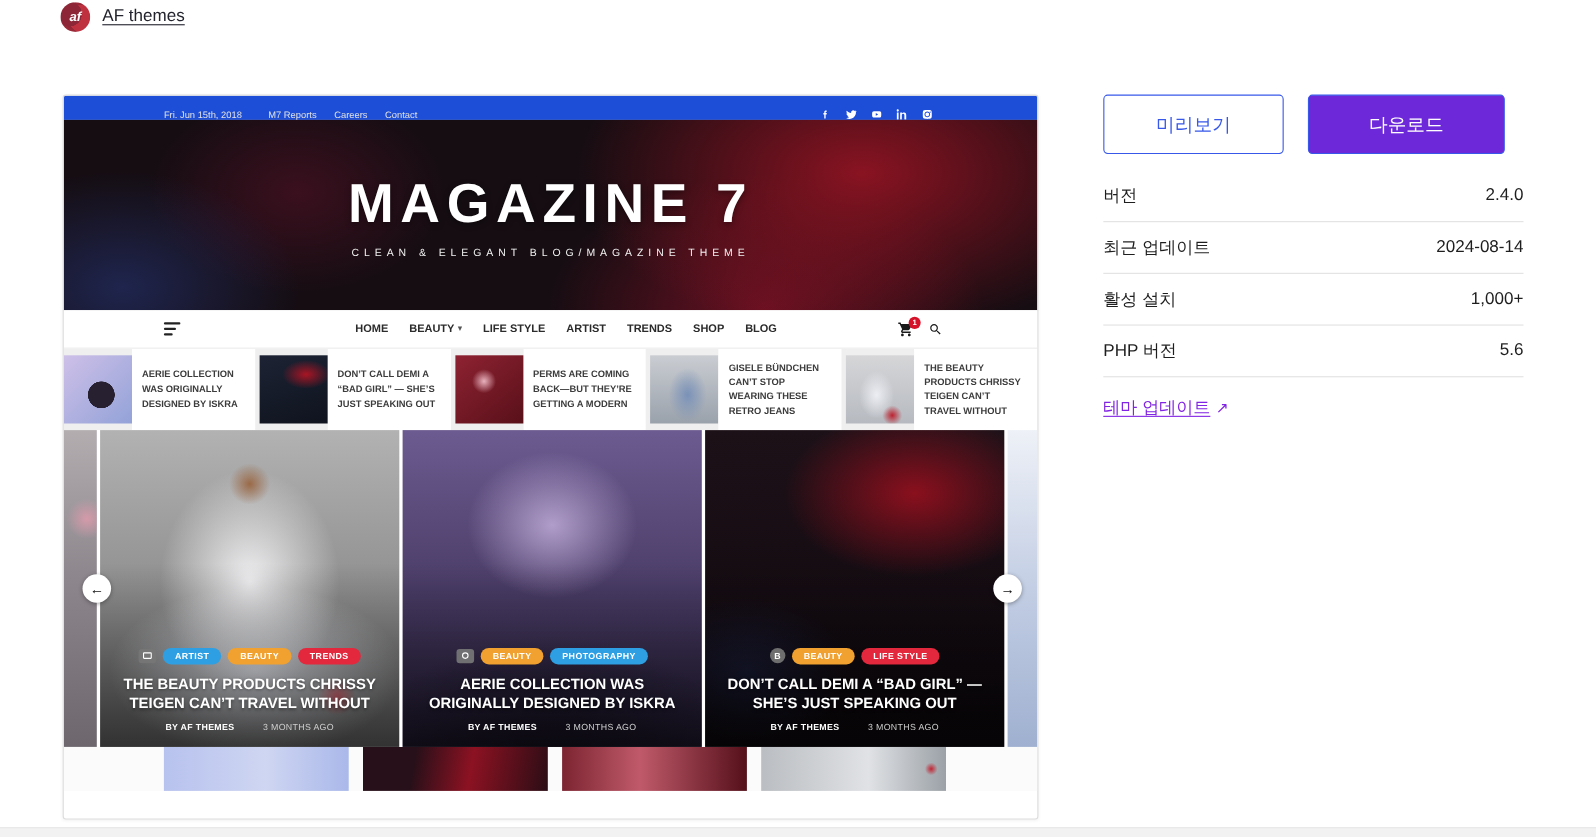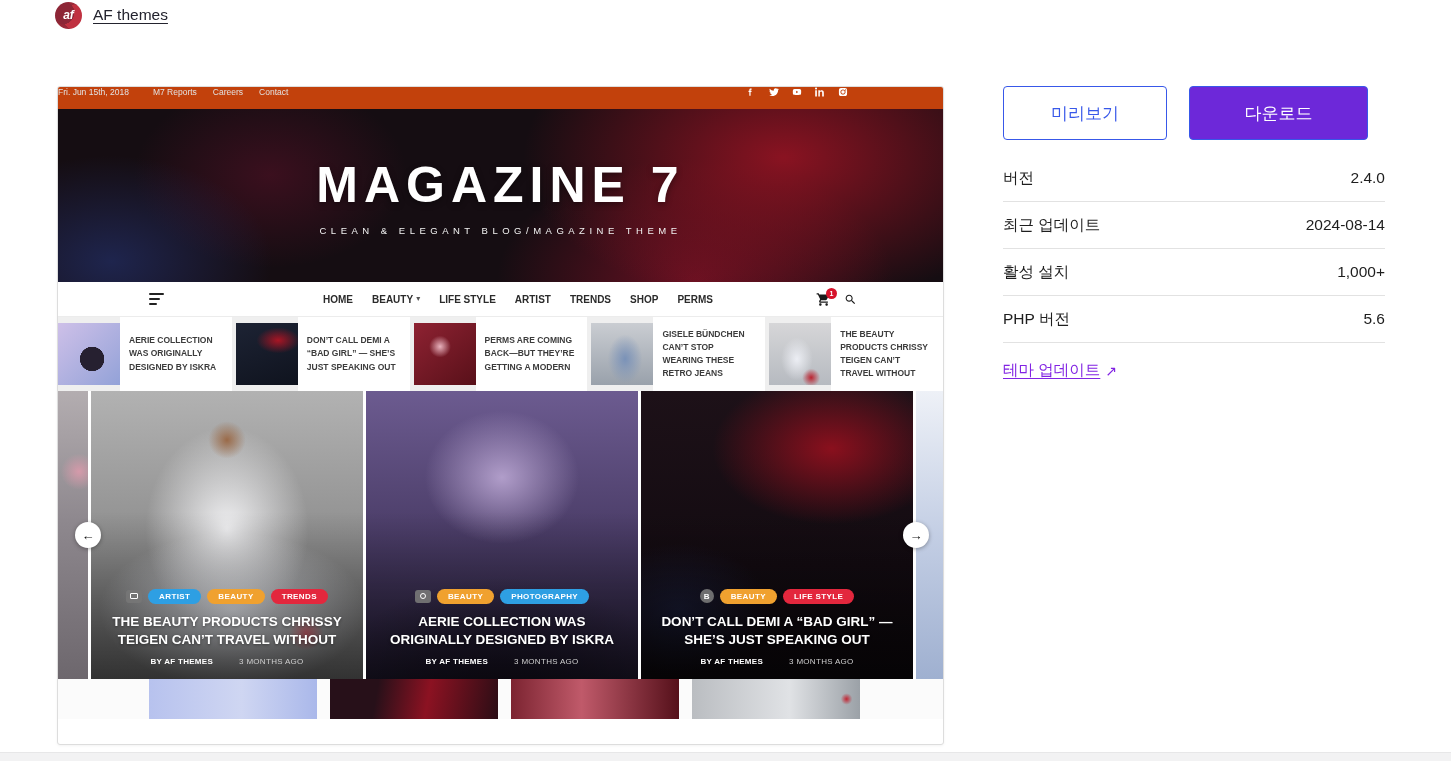--- a/index.html
+++ b/index.html
@@ -16,22 +16,22 @@
     color:#fff; font-size:12px; font-weight:bold; font-style:italic;
     display:flex; align-items:center; justify-content:center; }
   .brand-link { font-size:15.5px; color:#23232e; text-decoration:underline; text-underline-offset:3px; cursor:pointer; }
 
   
   .preview-frame { position:absolute; left:57px; top:86px; width:887px; height:659px;
     border:1px solid #ddd; border-radius:3px; overflow:hidden; background:#fff;
     box-shadow:0 1px 3px rgba(0,0,0,.05); }
 
   
-  .m7-topbar { height:22px; background:#c2410c; display:flex; align-items:flex-start;
-    font-size:8.5px; color:#e2e2e2; }
+  .m7-topbar { height:22px; background:#1d4ed8; display:flex; align-items:flex-end;
+    font-size:8.5px; color:#e2e2e2; padding-left:91px; }
   .m7-topbar-menu { display:flex; gap:16px; margin-left:24px; }
   .m7-topbar-menu span { cursor:pointer; }
   .m7-social { margin-left:auto; padding-right:95px; display:flex; gap:13px; align-items:center; }
   .m7-social svg { width:10px; height:10px; fill:#fff; display:block; cursor:pointer; }
 
   
   .m7-hero { height:173px; position:relative; display:flex; flex-direction:column;
     align-items:center; justify-content:center;
     background:
       radial-gradient(ellipse 420px 240px at 82% 28%, rgba(158,20,36,.85), transparent 62%),
@@ -199,21 +199,21 @@
       <span class="menu-item">
           <span>ARTIST</span>
         </span>
       <span class="menu-item">
           <span>TRENDS</span>
         </span>
       <span class="menu-item">
           <span>SHOP</span>
         </span>
       <span class="menu-item">
-          <span>PERMS</span>
+          <span>BLOG</span>
         </span>
     </div>
     <div class="m7-nav-right">
       <span class="cart-wrap">
         <svg viewBox="0 0 24 24">
             <path d="M7 18c-1.1 0-1.99.9-1.99 2S5.9 22 7 22s2-.9 2-2-.9-2-2-2zM1 2v2h2l3.6 7.59-1.35 2.45c-.16.28-.25.61-.25.96 0 1.1.9 2 2 2h12v-2H7.42c-.14 0-.25-.11-.25-.25l.03-.12.9-1.63h7.45c.75 0 1.41-.41 1.75-1.03l3.58-6.49c.08-.14.12-.31.12-.48 0-.55-.45-1-1-1H5.21l-.94-2H1zm16 16c-1.1 0-1.99.9-1.99 2s.89 2 1.99 2 2-.9 2-2-.9-2-2-2z"></path>
           </svg>
         <span class="cart-badge">1</span>
       </span>
       <span class="search-wrap">

